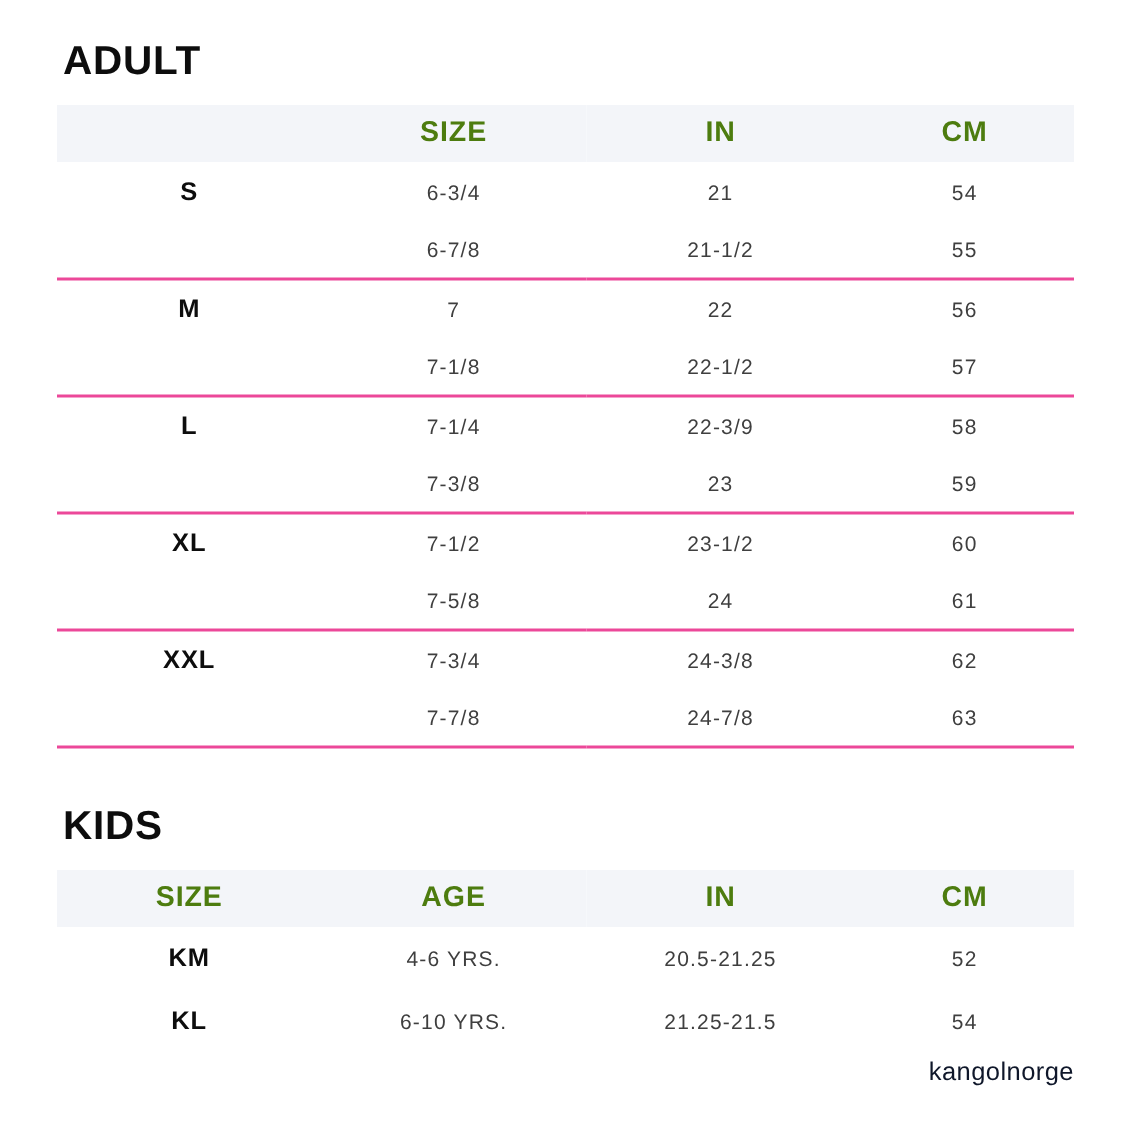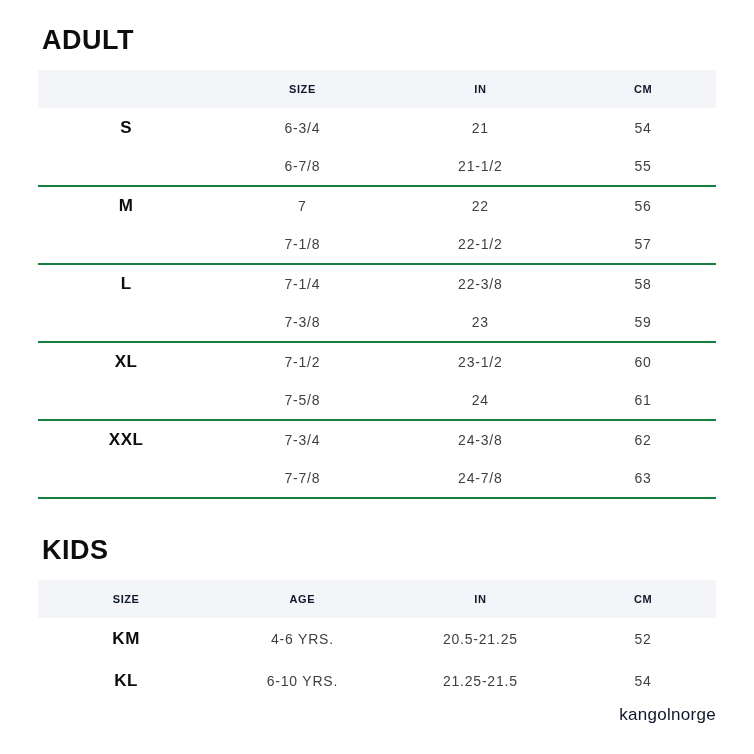--- a/index.html
+++ b/index.html
@@ -27,23 +27,23 @@
     table-layout: fixed;
   }
   col.c1 { width: 26%; }
   col.c2 { width: 26%; }
   col.c3 { width: 26.5%; }
   col.c4 { width: 21.5%; }
 
   thead th {
     background: #f3f5f9;
     height: 38px;
-    font-size: 11px;
+    font-size: 19px;
     font-weight: 700;
-    color: #0f172a;
+    color: #4d7c0f;
     letter-spacing: 0.6px;
     text-align: center;
     padding: 0;
   }
 
   tbody td {
     height: 39px;
     text-align: center;
     vertical-align: middle;
     font-size: 14px;
@@ -51,21 +51,21 @@
     color: #3f3f3f;
     letter-spacing: 0.8px;
     padding: 0;
   }
   td.row-label {
     font-size: 17px;
     font-weight: 700;
     color: #0d0d0d;
     letter-spacing: 0.6px;
   }
-  tr.group-end td { border-bottom: 2px solid #15803d; }
+  tr.group-end td { border-bottom: 2px solid #ec4899; }
 
   table.kids-table tbody td { height: 42px; }
 
   .brand-footer {
     width: 678px;
     text-align: right;
     font-size: 17px;
     color: #0f172a;
     letter-spacing: 0.3px;
     margin-top: 3px;
@@ -116,21 +116,21 @@
       <tr class="group-end">
         <td class="row-label"></td>
         <td>7-1/8</td>
         <td>22-1/2</td>
         <td>57</td>
       </tr>
 
       <tr>
         <td class="row-label">L</td>
         <td>7-1/4</td>
-        <td>22-3/8</td>
+        <td>22-3/9</td>
         <td>58</td>
       </tr>
       <tr class="group-end">
         <td class="row-label"></td>
         <td>7-3/8</td>
         <td>23</td>
         <td>59</td>
       </tr>
 
       <tr>

